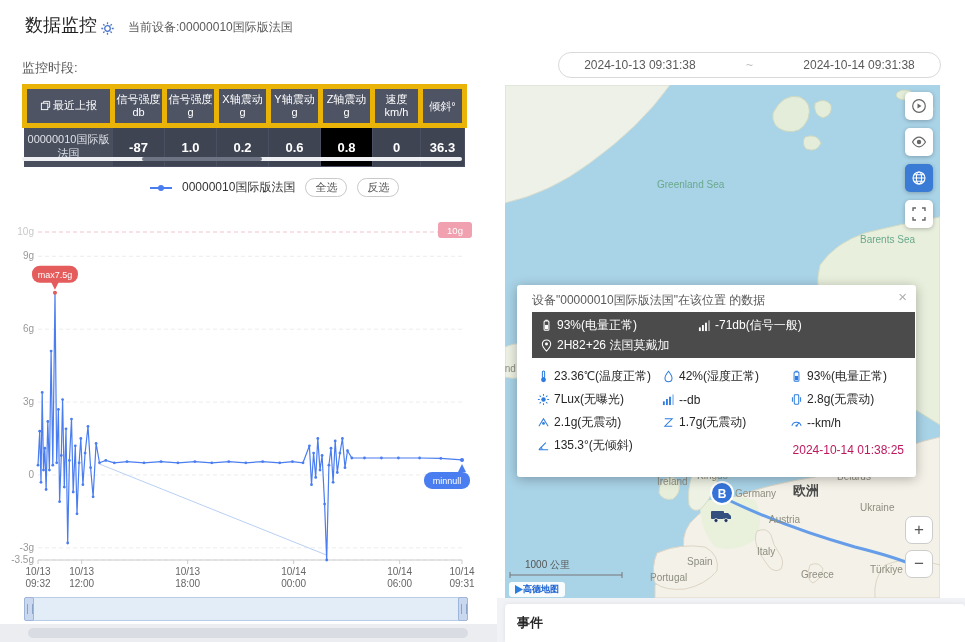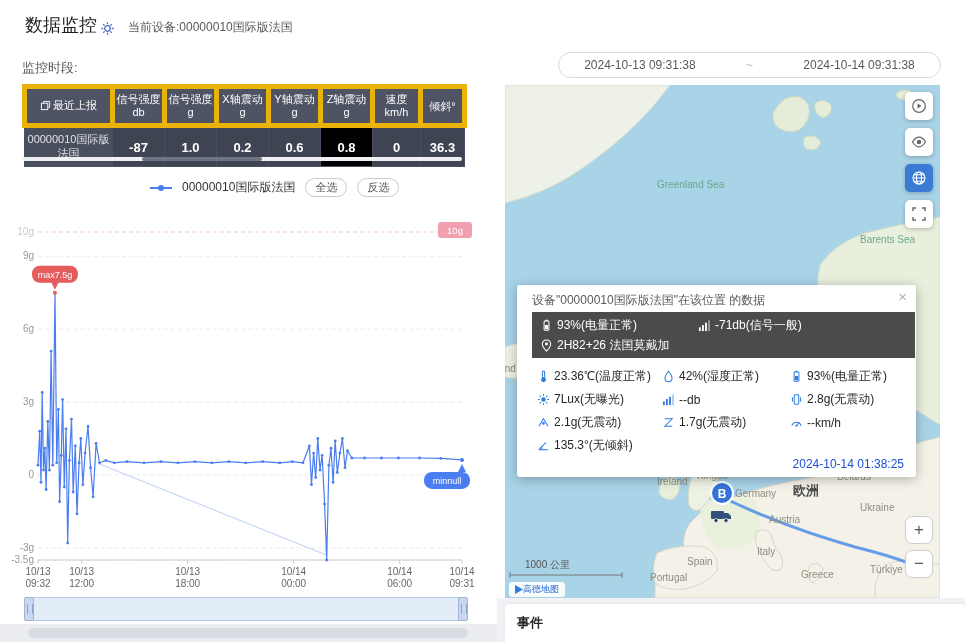--- a/index.html
+++ b/index.html
@@ -52,38 +52,38 @@
   .map-btn{width:28px;height:28px;background:#fff;border-radius:5px;box-shadow:0 1px 4px rgba(0,0,0,.25);
            display:flex;align-items:center;justify-content:center;cursor:pointer;}
   .map-btn.active{background:#3a7bd5;}
   .zoom-btn{width:28px;height:28px;background:#fff;border:1px solid #ccc;border-radius:7px;box-sizing:border-box;
             display:flex;align-items:center;justify-content:center;font-size:17px;color:#555;cursor:pointer;}
   .sea-lb{fill:#6aa98c;font-size:10px;}
   .cty-lb{fill:#8d8d80;font-size:10px;}
   .eu-lb{fill:#4a4a4a;font-size:13px;font-weight:bold;}
   .scale-txt{fill:#555;font-size:10px;}
   .amap-logo{position:absolute;left:4px;top:497px;width:56px;height:15px;background:rgba(255,255,255,.92);
-             border-radius:3px;display:flex;align-items:center;font-size:9px;font-weight:normal;color:#1b62d1;padding-left:6px;box-sizing:border-box;}
+             border-radius:3px;display:flex;align-items:center;font-size:9px;font-weight:bold;color:#1b62d1;padding-left:6px;box-sizing:border-box;}
 
   
   .popup{left:517px;top:285px;width:399px;height:192px;background:#fff;border-radius:3px;
          box-shadow:0 2px 12px rgba(0,0,0,.28);font-size:12px;}
   .popup-title{position:absolute;left:15px;top:7px;color:#595959;}
   .popup-close{position:absolute;right:9px;top:3px;color:#b0b0b0;font-size:15px;cursor:pointer;}
   .popup-band{position:absolute;left:15px;top:27px;width:383px;height:46px;background:rgba(50,50,50,.88);
               color:#fff;box-sizing:border-box;padding:3px 8px;}
   .band-row{height:20px;display:flex;align-items:center;}
   .band-item{display:flex;align-items:center;gap:4px;}
   .band-item.first{width:158px;}
   .popup-grid{position:absolute;left:20px;top:80px;right:6px;display:grid;
               grid-template-columns:125px 128px auto;grid-auto-rows:23px;color:#262626;}
   .pcell{display:flex;align-items:center;gap:4px;}
   .pcell svg{color:#2e7ce0;flex:none;}
   .popup-band svg{color:#fff;flex:none;}
-  .popup-ts{position:absolute;right:12px;bottom:6px;color:#1d4ed8;}
+  .popup-ts{position:absolute;right:12px;bottom:20px;color:#be185d;}
 
   .events-back{left:497px;top:598px;width:468px;height:44px;background:#f0f2f5;}
   .events-card{left:505px;top:604px;width:460px;height:38px;background:#fff;border-radius:4px 4px 0 0;
                box-shadow:0 0 4px rgba(0,0,0,.08);}
   .events-title{position:absolute;left:12px;top:10px;font-size:13px;font-weight:bold;color:#262626;}
 </style>
 </head>
 <body>
 
 <div class="abs page-title">数据监控</div>

